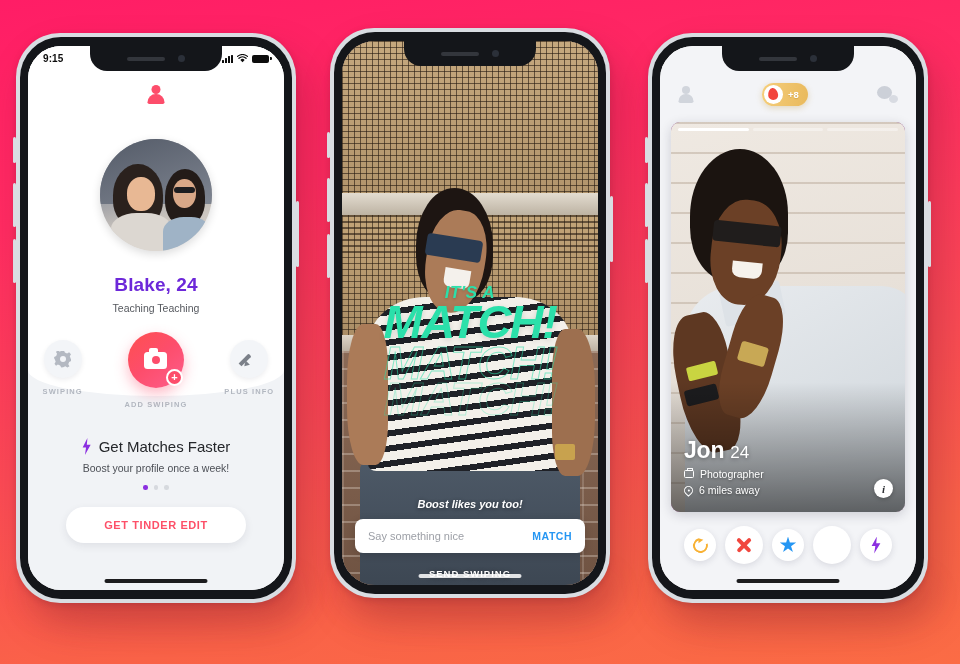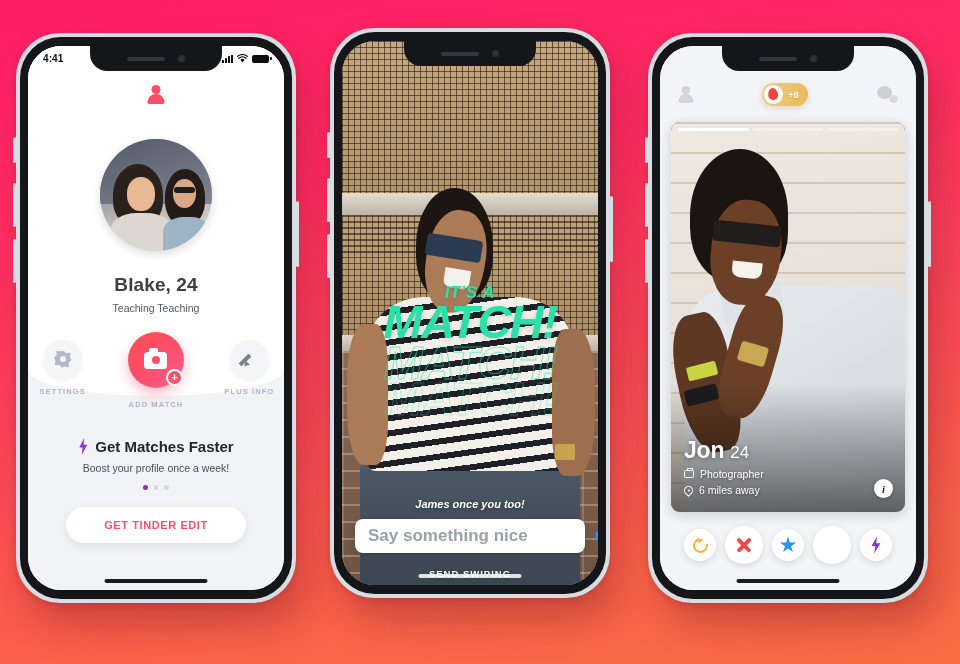--- a/index.html
+++ b/index.html
@@ -125,21 +125,21 @@
   .flame-shape.red  { background:#F2453D; }
 
   .p1-avatar {
     position:absolute; top: 93px; left: 50%; transform: translateX(-50%);
     width: 112px; height: 112px; border-radius: 50%;
     overflow: hidden; z-index: 14;
     box-shadow: 0 3px 10px rgba(0,0,0,.14);
   }
   .p1-name {
     position:absolute; top: 228px; left:0; right:0; text-align:center;
-    font-size: 19px; font-weight: bold; color:#404040; z-index:14;
+    font-size: 19px; font-weight: bold; color:#6d28d9; z-index:14;
     letter-spacing: .1px;
   }
   .p1-job {
     position:absolute; top: 256px; left:0; right:0; text-align:center;
     font-size: 10.5px; color:#55585e; z-index:14;
   }
   .p1-actions {
     position:absolute; top: 294px; left:0; right:0; z-index:14;
     display:flex; justify-content:center; align-items:flex-start; gap: 24px;
   }
@@ -211,21 +211,21 @@
     border-top: 5px solid #7b8089; transform: rotate(45deg);
   }
 
   .p1-promo {
     position:absolute; bottom: 0; left: 0; right: 0; top: 348px;
     z-index: 8; display:flex; flex-direction:column; align-items:center;
     padding-top: 44px;
   }
   .promo-title {
     display:flex; align-items:center; gap: 7px;
-    font-size: 15px; font-weight: bold; color:#25272b;
+    font-size: 15px; font-weight: normal; color:#25272b;
   }
   .bolt {
     width: 10px; height: 17px;
     background: #8B2FE0;
     clip-path: polygon(58% 0, 10% 56%, 44% 56%, 33% 100%, 90% 40%, 52% 40%);
   }
   .promo-sub { margin-top: 7px; font-size: 10.5px; color:#4c4f56; }
   .dots { margin-top: 11px; display:flex; gap: 6px; align-items:center; }
   .dots i { width:4.5px; height:4.5px; border-radius:50%; background:#d6d9de; display:block; }
   .dots i.on { background:#8B2FE0; }
@@ -280,22 +280,22 @@
     text-shadow: 0 1px 4px rgba(0,0,0,.45);
   }
   .msg-box {
     position:absolute; top: 478px; left: 13px; right: 13px; height: 34px;
     background:#fff; border-radius: 8px;
     display:flex; align-items:center; justify-content:space-between;
     padding: 0 13px;
     box-shadow: 0 2px 8px rgba(0,0,0,.16);
   }
   .msg-box input {
-    border:none; outline:none; flex:1; font-size: 17px; color:#2b2d31;
-    font-family:"Liberation Sans", sans-serif; background:transparent;font-weight:bold;
+    border:none; outline:none; flex:1; font-size: 11px; color:#2b2d31;
+    font-family:"Liberation Sans", sans-serif; background:transparent;
   }
   .msg-box input::placeholder { color:#9c9fa6; }
   .send-btn {
     border:none; background:transparent; cursor:pointer;
     color:#2596F3; font-size: 10.5px; font-weight: bold; letter-spacing: .5px;
   }
   .keep-swiping {
     position:absolute; top: 527px; left:0; right:0; text-align:center;
     font-size: 9.5px; font-weight: bold; letter-spacing: 1px; color:#fff;
     text-shadow: 0 1px 4px rgba(0,0,0,.5); cursor:pointer;
@@ -537,21 +537,21 @@
           <i class="on"></i>
           <i></i>
           <i></i>
         </div>
         <button class="plus-btn">GET TINDER EDIT</button>
       </div>
 
       <div class="p1-top"></div>
 
       <div class="statusbar">
-        <span>4:41</span>
+        <span>9:15</span>
         <span class="sb-right">
           <span class="bars">
               <i></i>
               <i></i>
               <i></i>
               <i></i>
             </span>
           <svg width="11" height="9" viewBox="0 0 11 9">
             <path d="M5.5 8.2 L3.4 5.9 a3 3 0 0 1 4.2 0 Z" fill="#0d0d0d"></path>
             <path d="M1.9 4.3 a5.2 5.2 0 0 1 7.2 0" stroke="#0d0d0d" stroke-width="1.2" fill="none" stroke-linecap="round"></path>
@@ -586,28 +586,28 @@
       </div>
 
       <div class="p1-name">Blake, 24</div>
       <div class="p1-job">Teaching Teaching</div>
 
       <div class="p1-actions">
         <div class="act">
           <span class="circ">
               <span class="gear"></span>
             </span>
-          <span class="lbl">SETTINGS</span>
+          <span class="lbl">SWIPING</span>
         </div>
         <div class="act main">
           <span class="circ">
             <span class="cam-icon"></span>
             <span class="plus-badge">+</span>
           </span>
-          <span class="lbl">ADD MATCH</span>
+          <span class="lbl">ADD SWIPING</span>
         </div>
         <div class="act">
           <span class="circ">
               <span class="pencil"></span>
             </span>
           <span class="lbl">PLUS INFO</span>
         </div>
       </div>
 
       <div class="home-bar"></div>
@@ -643,21 +643,21 @@
 
       <div class="p2-overlay">
         <div class="match-wrap">
           <div class="its-a">IT'S A</div>
           <div class="match-big">MATCH!</div>
           <div class="match-ghost">MATCH!</div>
           <div class="match-ghost g2">MATCH!</div>
         </div>
 
         <div class="p2-heart"><span class="heart"></span></div>
-        <div class="likes-you">James once you too!</div>
+        <div class="likes-you">Boost likes you too!</div>
 
         <div class="msg-box">
           <input placeholder="Say something nice" style="">
           <button class="send-btn">MATCH</button>
         </div>
 
         <div class="keep-swiping">SEND SWIPING</div>
       </div>
 
       <div class="notch">

